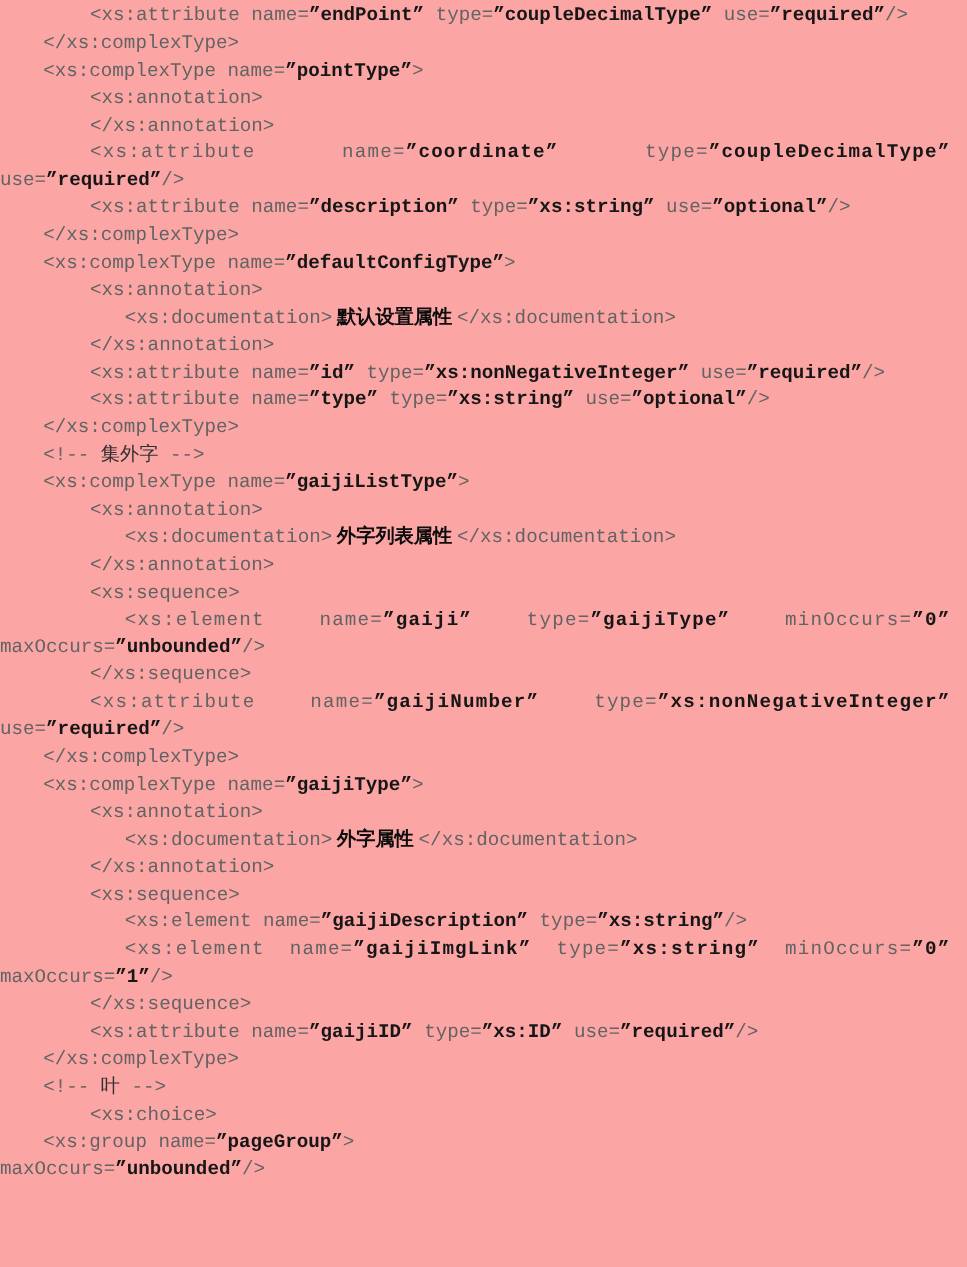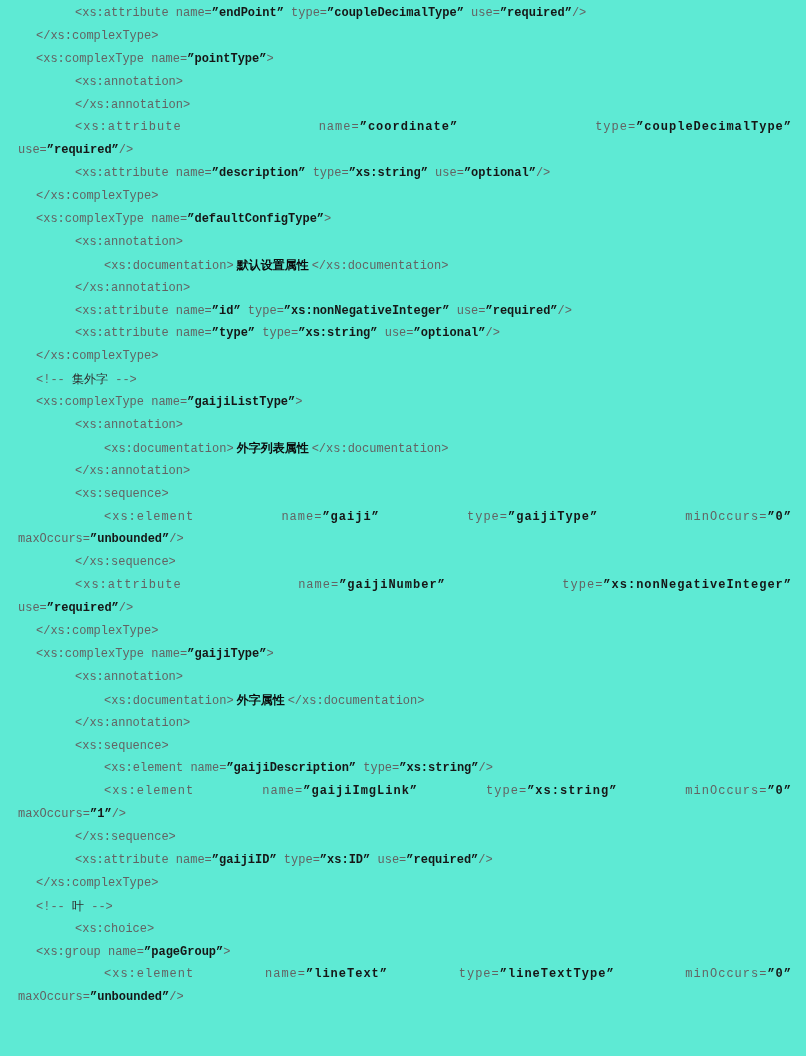--- a/index.html
+++ b/index.html
@@ -1,40 +1,40 @@
 <!DOCTYPE html>
 <html><head>
 <meta charset="utf-8">
 <style>
   * { margin: 0; padding: 0; box-sizing: border-box; }
   html, body { background: #ffffff; }
   .page {
     position: relative;
     width: 806px;
     height: 1056px;
-    background: #5eead4;
+    background: #fca5a5;
     overflow: hidden;
     font-family: "Liberation Mono", "DejaVu Sans Mono", monospace;
-    font-size: 12px;
+    font-size: 16px;
     color: #636363;
     padding-top: 2px;
   }
   .line {
     height: 22.9px;
     line-height: 22.9px;
     padding-right: 14px;
     white-space: nowrap;
   }
   .line.justify {
     white-space: normal;
     text-align: justify;
     text-align-last: justify;
     letter-spacing: 1px;
   }
-  .ind-0 { padding-left: 18px; }
+  .ind-0 { padding-left: 0; }
   .ind-1 { padding-left: 36px; }
   .ind-2 { padding-left: 75px; }
   .ind-3 { padding-left: 104px; }
   .r { color: #636363; font-weight: normal; }
   .b { color: #161616; font-weight: bold; }
   .cjk { font-family: "Liberation Serif", "DejaVu Serif", serif; }
   .b.cjk { color: #0c0c0c; }
   .r.cjk { color: #2f2f2f; }
 </style>
 </head>
@@ -77,16 +77,15 @@
       <div class="line ind-2"><span class="r">&lt;xs:sequence&gt;</span></div>
       <div class="line ind-3"><span class="r">&lt;xs:element name=</span><span class="b">”gaijiDescription”</span><span class="r"> type=</span><span class="b">”xs:string”</span><span class="r">/&gt;</span></div>
       <div class="line ind-3 justify"><span class="r">&lt;xs:element name=</span><span class="b">”gaijiImgLink”</span><span class="r"> type=</span><span class="b">”xs:string”</span><span class="r"> minOccurs=</span><span class="b">”0”</span></div>
       <div class="line ind-0"><span class="r">maxOccurs=</span><span class="b">”1”</span><span class="r">/&gt;</span></div>
       <div class="line ind-2"><span class="r">&lt;/xs:sequence&gt;</span></div>
       <div class="line ind-2"><span class="r">&lt;xs:attribute name=</span><span class="b">”gaijiID”</span><span class="r"> type=</span><span class="b">”xs:ID”</span><span class="r"> use=</span><span class="b">”required”</span><span class="r">/&gt;</span></div>
       <div class="line ind-1"><span class="r">&lt;/xs:complexType&gt;</span></div>
       <div class="line ind-1"><span class="r">&lt;!-- </span><span class="r cjk">叶</span><span class="r"> --&gt;</span></div>
       <div class="line ind-2"><span class="r">&lt;xs:choice&gt;</span></div>
       <div class="line ind-1"><span class="r">&lt;xs:group name=</span><span class="b">”pageGroup”</span><span class="r">&gt;</span></div>
-      <div class="line ind-3 justify"><span class="r">&lt;xs:element name=</span><span class="b">”lineText”</span><span class="r"> type=</span><span class="b">”lineTextType”</span><span class="r"> minOccurs=</span><span class="b">”0”</span></div>
       <div class="line ind-0"><span class="r">maxOccurs=</span><span class="b">”unbounded”</span><span class="r">/&gt;</span></div>
     </div>
 </div>
 
 </body></html>

